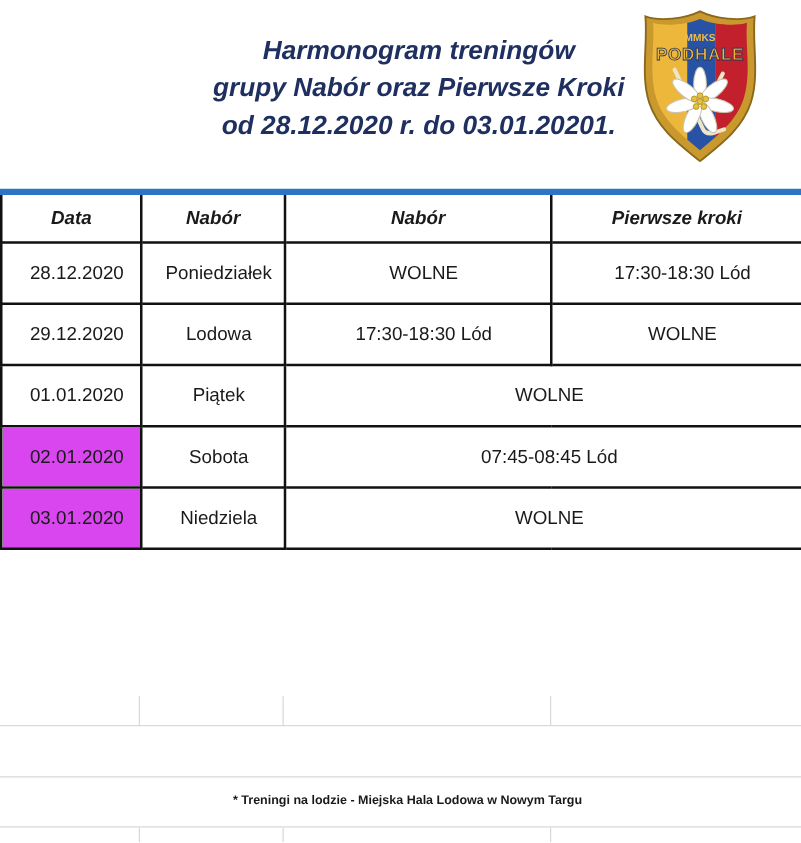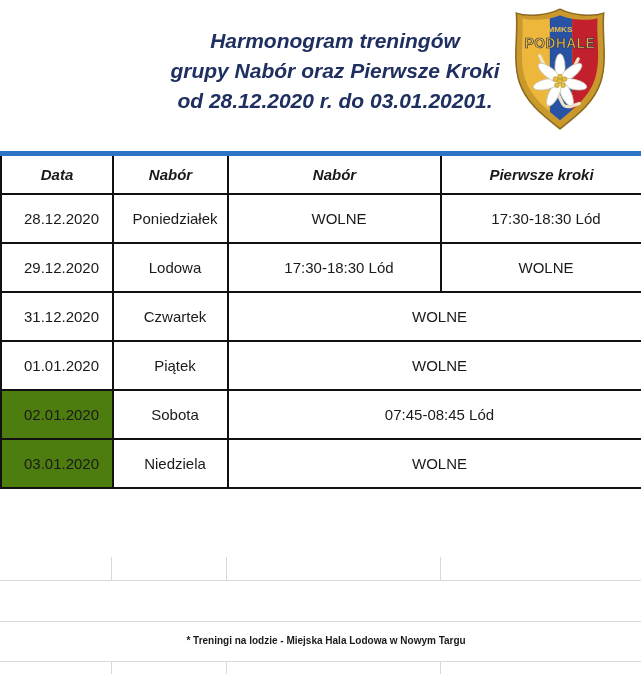--- a/index.html
+++ b/index.html
@@ -21,21 +21,21 @@
   
   .schedule { position:absolute; top:151px; left:0; width:641px; }
   .blue-rule { height:5px; background:#2e74c4; width:641px; }
   table.sched { border-collapse:collapse; table-layout:fixed; width:641px; font-size:15px; }
   table.sched th, table.sched td {
     border:2px solid #111111; text-align:center; vertical-align:middle;
     padding:0 4px; overflow:hidden;
   }
   table.sched th { border-top:none; height:37px; font-weight:bold; font-style:italic; font-size:15px; }
   table.sched td { height:47px;padding-left:13px; }
-  td.hl { background:#4d7c0f; }
+  td.hl { background:#d946ef; }
 
   
   .grid-strip { position:absolute; left:0; width:641px; }
   .grid-strip .v { position:absolute; top:0; bottom:0; width:1px; background:#d9d9d9; }
   .hairline-bottom { border-bottom:1px solid #d9d9d9; }
 
   .note {
     position:absolute; left:0; width:641px; text-align:center;
     font-weight:bold; font-size:10px; white-space:pre;
   }
@@ -111,25 +111,20 @@
         <td>WOLNE</td>
         <td>17:30-18:30 Lód</td>
       </tr>
       <tr>
         <td>29.12.2020</td>
         <td>Lodowa</td>
         <td>17:30-18:30 Lód</td>
         <td>WOLNE</td>
       </tr>
       <tr>
-        <td>31.12.2020</td>
-        <td>Czwartek</td>
-        <td colspan="2">WOLNE</td>
-      </tr>
-      <tr>
         <td>01.01.2020</td>
         <td>Piątek</td>
         <td colspan="2">WOLNE</td>
       </tr>
       <tr>
         <td class="hl">02.01.2020</td>
         <td>Sobota</td>
         <td colspan="2">07:45-08:45 Lód</td>
       </tr>
       <tr>

